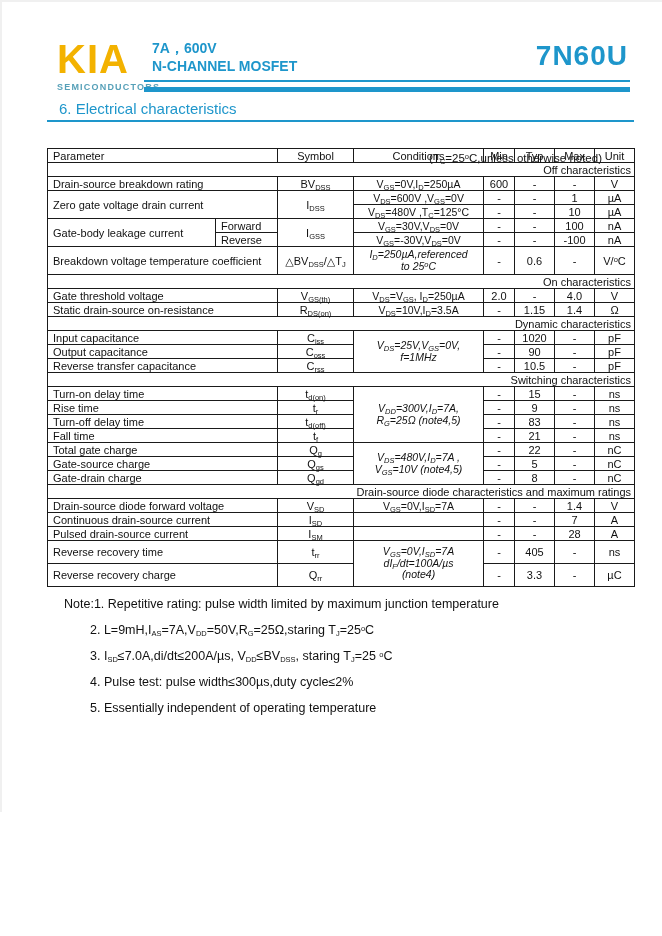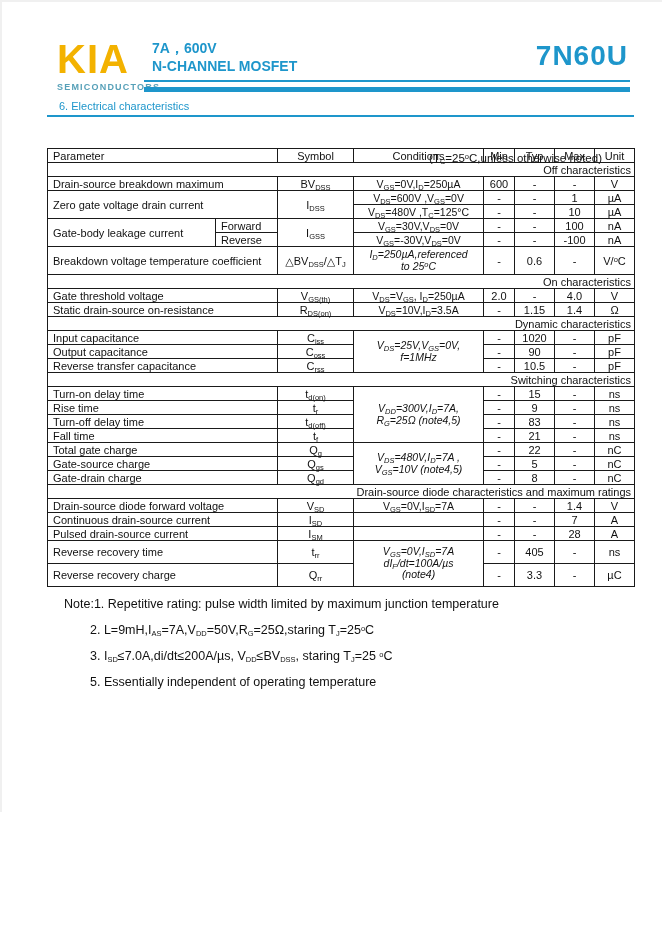--- a/index.html
+++ b/index.html
@@ -10,21 +10,21 @@
     border-left: 2px solid #f0f0f0; border-top: 2px solid #f0f0f0; overflow: hidden;
   }
   
   .logo { position: absolute; left: 55px; top: 36px; }
   .logo-text { font-size: 40px; font-weight: bold; color: #F3B200; letter-spacing: 1px; line-height: 42px; }
   .logo-sub { font-size: 9px; font-weight: bold; color: #56A0B8; letter-spacing: 1.2px; margin-top: 2px; }
   .prod { position: absolute; left: 150px; top: 37px; color: #1E96CB; font-weight: bold; font-size: 14px; line-height: 18px; }
   .part-no { position: absolute; right: 34px; top: 38px; color: #1E96CB; font-size: 28px; font-weight: 700; letter-spacing: 1px; }
   .rule-thin  { position: absolute; left: 142px; top: 78px; width: 486px; height: 2px; background: #1E96CB; }
   .rule-thick { position: absolute; left: 142px; top: 85px; width: 486px; height: 5px; background: #1E96CB; }
-  .sec-head { position: absolute; left: 45px; top: 98px; width: 587px; color: #1E96CB; font-size: 11px; border-bottom: 2px solid #1E96CB; padding: 0 0 3px 12px; }
+  .sec-head { position: absolute; left: 45px; top: 98px; width: 587px; color: #1E96CB; font-size: 15px; border-bottom: 2px solid #1E96CB; padding: 0 0 3px 12px; }
   .cond-note { position: absolute; top: 129px; left: 45px; width: 555px; text-align: right; font-size: 11.5px; color: #111; margin-top: 21px; }
   
   .tbl-wrap { position: absolute; left: 45px; top: 146px; }
   table { border-collapse: collapse; table-layout: fixed; width: 587px; font-size: 11px; color: #111; }
   td { border: 1px solid #1a1a1a; padding: 0 3px; height: 14px; line-height: 12px; text-align: center; white-space: nowrap; vertical-align: middle; }
   td.l { text-align: left; padding-left: 5px; }
   td.cond { font-size: 10.5px; }
   td.wrap { white-space: normal; line-height: 11.5px; font-style: italic; }
   tr.h28 td { height: 28px; }
   tr.h23 td { height: 23px; }
@@ -81,21 +81,21 @@
         <td>Typ</td>
         <td>Max</td>
         <td>Unit</td>
       </tr>
 
       <tr class="sec">
         <td colspan="8">Off characteristics</td>
       </tr>
 
       <tr>
-        <td colspan="2" class="l">Drain-source breakdown maximum</td>
+        <td colspan="2" class="l">Drain-source breakdown rating</td>
         <td>BV<sub>DSS</sub></td>
         <td class="cond">V<sub>GS</sub>=0V,I<sub>D</sub>=250µA</td>
         <td>600</td>
         <td>-</td>
         <td>-</td>
         <td>V</td>
       </tr>
 
       <tr>
         <td colspan="2" rowspan="2" class="l">Zero gate voltage drain current</td>
@@ -310,20 +310,21 @@
         <td>µC</td>
       </tr>
       </tbody>
     </table>
   </div>
 
   <div class="notes">
     <div>Note:1. Repetitive rating: pulse width limited by maximum junction temperature</div>
     <div>2. L=9mH,I<sub>AS</sub>=7A,V<sub>DD</sub>=50V,R<sub>G</sub>=25Ω,staring T<sub>J</sub>=25<sup>o</sup>C</div>
     <div>3. I<sub>SD</sub>≤7.0A,di/dt≤200A/µs, V<sub>DD</sub>≤BV<sub>DSS</sub>, staring T<sub>J</sub>=25 <sup>o</sup>C</div>
+    <div>4. Pulse test: pulse width≤300µs,duty cycle≤2%</div>
     <div>5. Essentially independent of operating temperature</div>
   </div>
 
   <div class="footer-line"></div>
   <div class="footer-page">3 of 6</div>
   <div class="footer-rev">Rev 1.1 OCT 2014</div>
 
 </div>
 
 </body></html>

